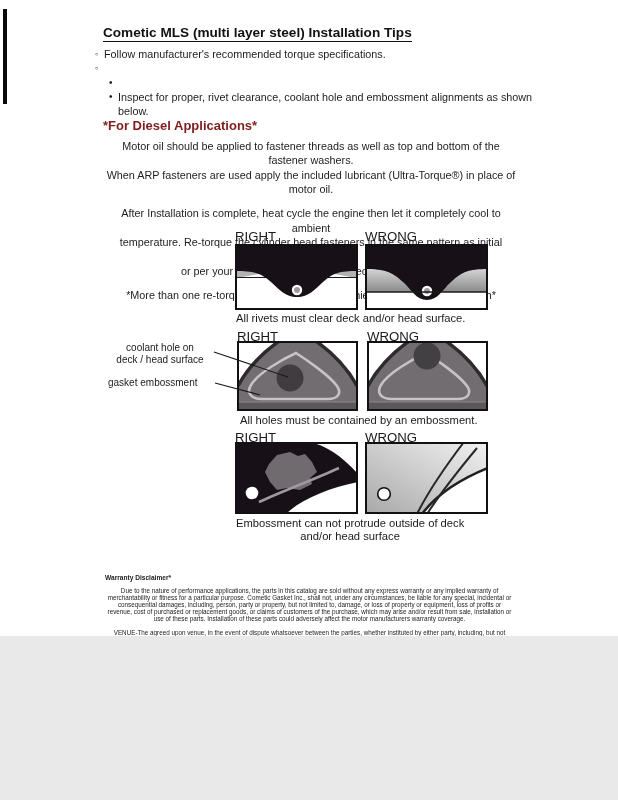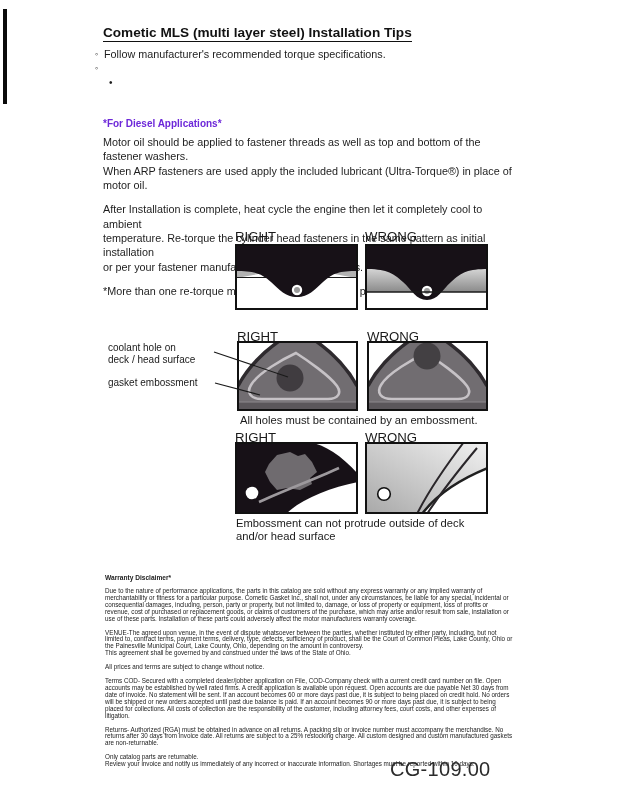--- a/index.html
+++ b/index.html
@@ -1,37 +1,37 @@
 <!DOCTYPE html>
 <html><head>
 <meta charset="utf-8">
 <style>
   html,body{margin:0;padding:0;background:#e9e9e9;}
   .page{
-    position:relative;width:618px;height:800px;margin:0 auto;
+    position:relative;width:618px;height:636px;margin:0 auto;
     background:#ffffff;overflow:hidden;
     font-family:"Liberation Sans","DejaVu Sans",sans-serif;
     color:#1d1d1d;
   }
   .edge-mark{position:absolute;left:3px;top:9px;width:4px;height:95px;background:#0a0a0a;}
   .title{
     position:absolute;left:103px;top:25px;
     font-size:13.6px;font-weight:bold;color:#111;
     border-bottom:1.6px solid #111;padding-bottom:1px;white-space:nowrap;
   }
   .tips{position:absolute;left:95px;top:47px;width:450px;font-size:10.8px;line-height:14.3px;}
   .b-row{display:flex;}
   .b-marker{width:9px;flex:0 0 9px;font-size:9px;line-height:14.3px;}
   .b-marker.open::before{content:"◦";}
   .sub{padding-left:14px;}
   .b-marker.dot::before{content:"•";font-size:10px;}
   .diesel{position:absolute;left:103px;top:118px;width:416px;}
-  .diesel h2{margin:0 0 6px 0;font-size:10px;font-weight:bold;color:#6d28d9;}
+  .diesel h2{margin:0 0 6px 0;font-size:13px;font-weight:bold;color:#7f1d1d;}
   .diesel p{margin:0 0 9.5px 0;font-size:10.8px;line-height:14.4px;}
-  .preline{white-space:pre-line;}
+  .preline{white-space:pre-line;text-align:center;}
   .fig-row{position:absolute;left:0;width:618px;}
   .fig-label{position:absolute;top:0;font-size:13.2px;text-align:left;color:#1a1a1a;}
   .fig-box{position:absolute;}
   .fig-box svg{display:block;}
   .fig-caption{position:absolute;font-size:11.2px;line-height:13px;color:#1a1a1a;}
   .ann{position:absolute;left:108px;width:104px;font-size:10px;line-height:11.5px;color:#1a1a1a;}
   .leader-svg{position:absolute;left:0;top:0;width:618px;height:100px;pointer-events:none;z-index:5;}
   .disclaimer{position:absolute;left:105px;top:574px;width:409px;color:#222;}
   .disclaimer h3{margin:0 0 7px 0;font-size:6.6px;font-weight:bold;}
   .disclaimer p{margin:0 0 7px 0;font-size:6.3px;line-height:6.9px;}
@@ -49,20 +49,24 @@
   <div class="tips">
     <div class="b-row">
       <span class="b-marker open"></span>
       <span>Follow manufacturer's recommended torque specifications.</span>
     </div>
     <div class="b-row">
       <span class="b-marker open"></span>
     </div>
     <div class="b-row sub">
       <span class="b-marker dot"></span>
+    </div>
+    <div class="b-row sub">
+      <span class="b-marker dot"></span>
+      <span>Inspect for proper, rivet clearance, coolant hole and embossment alignments as shown below.</span>
     </div>
   </div>
 
   <div class="diesel">
     <h2>*For Diesel Applications*</h2>
     <p class="preline">Motor oil should be applied to fastener threads as well as top and bottom of the fastener washers.
 When ARP fasteners are used apply the included lubricant (Ultra-Torque®) in place of motor oil.</p>
     <p class="preline">After Installation is complete, heat cycle the engine then let it completely cool to ambient
 temperature. Re-torque the cylinder head fasteners in the same pattern as initial installation
 or per your fastener manufacturer's recommendations.</p>
@@ -103,20 +107,21 @@
         <g>
           <circle cx="62" cy="47" r="7" fill="#171117"></circle>
           <circle cx="62" cy="47" r="5.2" fill="#ffffff"></circle>
           <circle cx="62" cy="47" r="3" fill="#9a9a9a"></circle>
         </g>
         <line x1="0" y1="48" x2="123" y2="48" stroke="#1a1a1a" stroke-width="1.3"></line>
         <rect x="1" y="1" width="121" height="64" fill="none" stroke="#111111" stroke-width="2"></rect>
       </svg>
     </div>
 
+    <div class="fig-caption" style="left:236px;top:83px;">All rivets must clear deck and/or head surface.</div>
   </div>
 
   <div class="fig-row" style="top:329px;height:100px;">
     <div class="fig-label" style="left:237px;width:121px;">RIGHT</div>
     <div class="fig-label" style="left:367px;width:121px;">WRONG</div>
 
     <div class="ann preline" style="top:13px;">coolant hole on
 deck / head surface</div>
     <div class="ann" style="top:48px;">gasket embossment</div>
 

